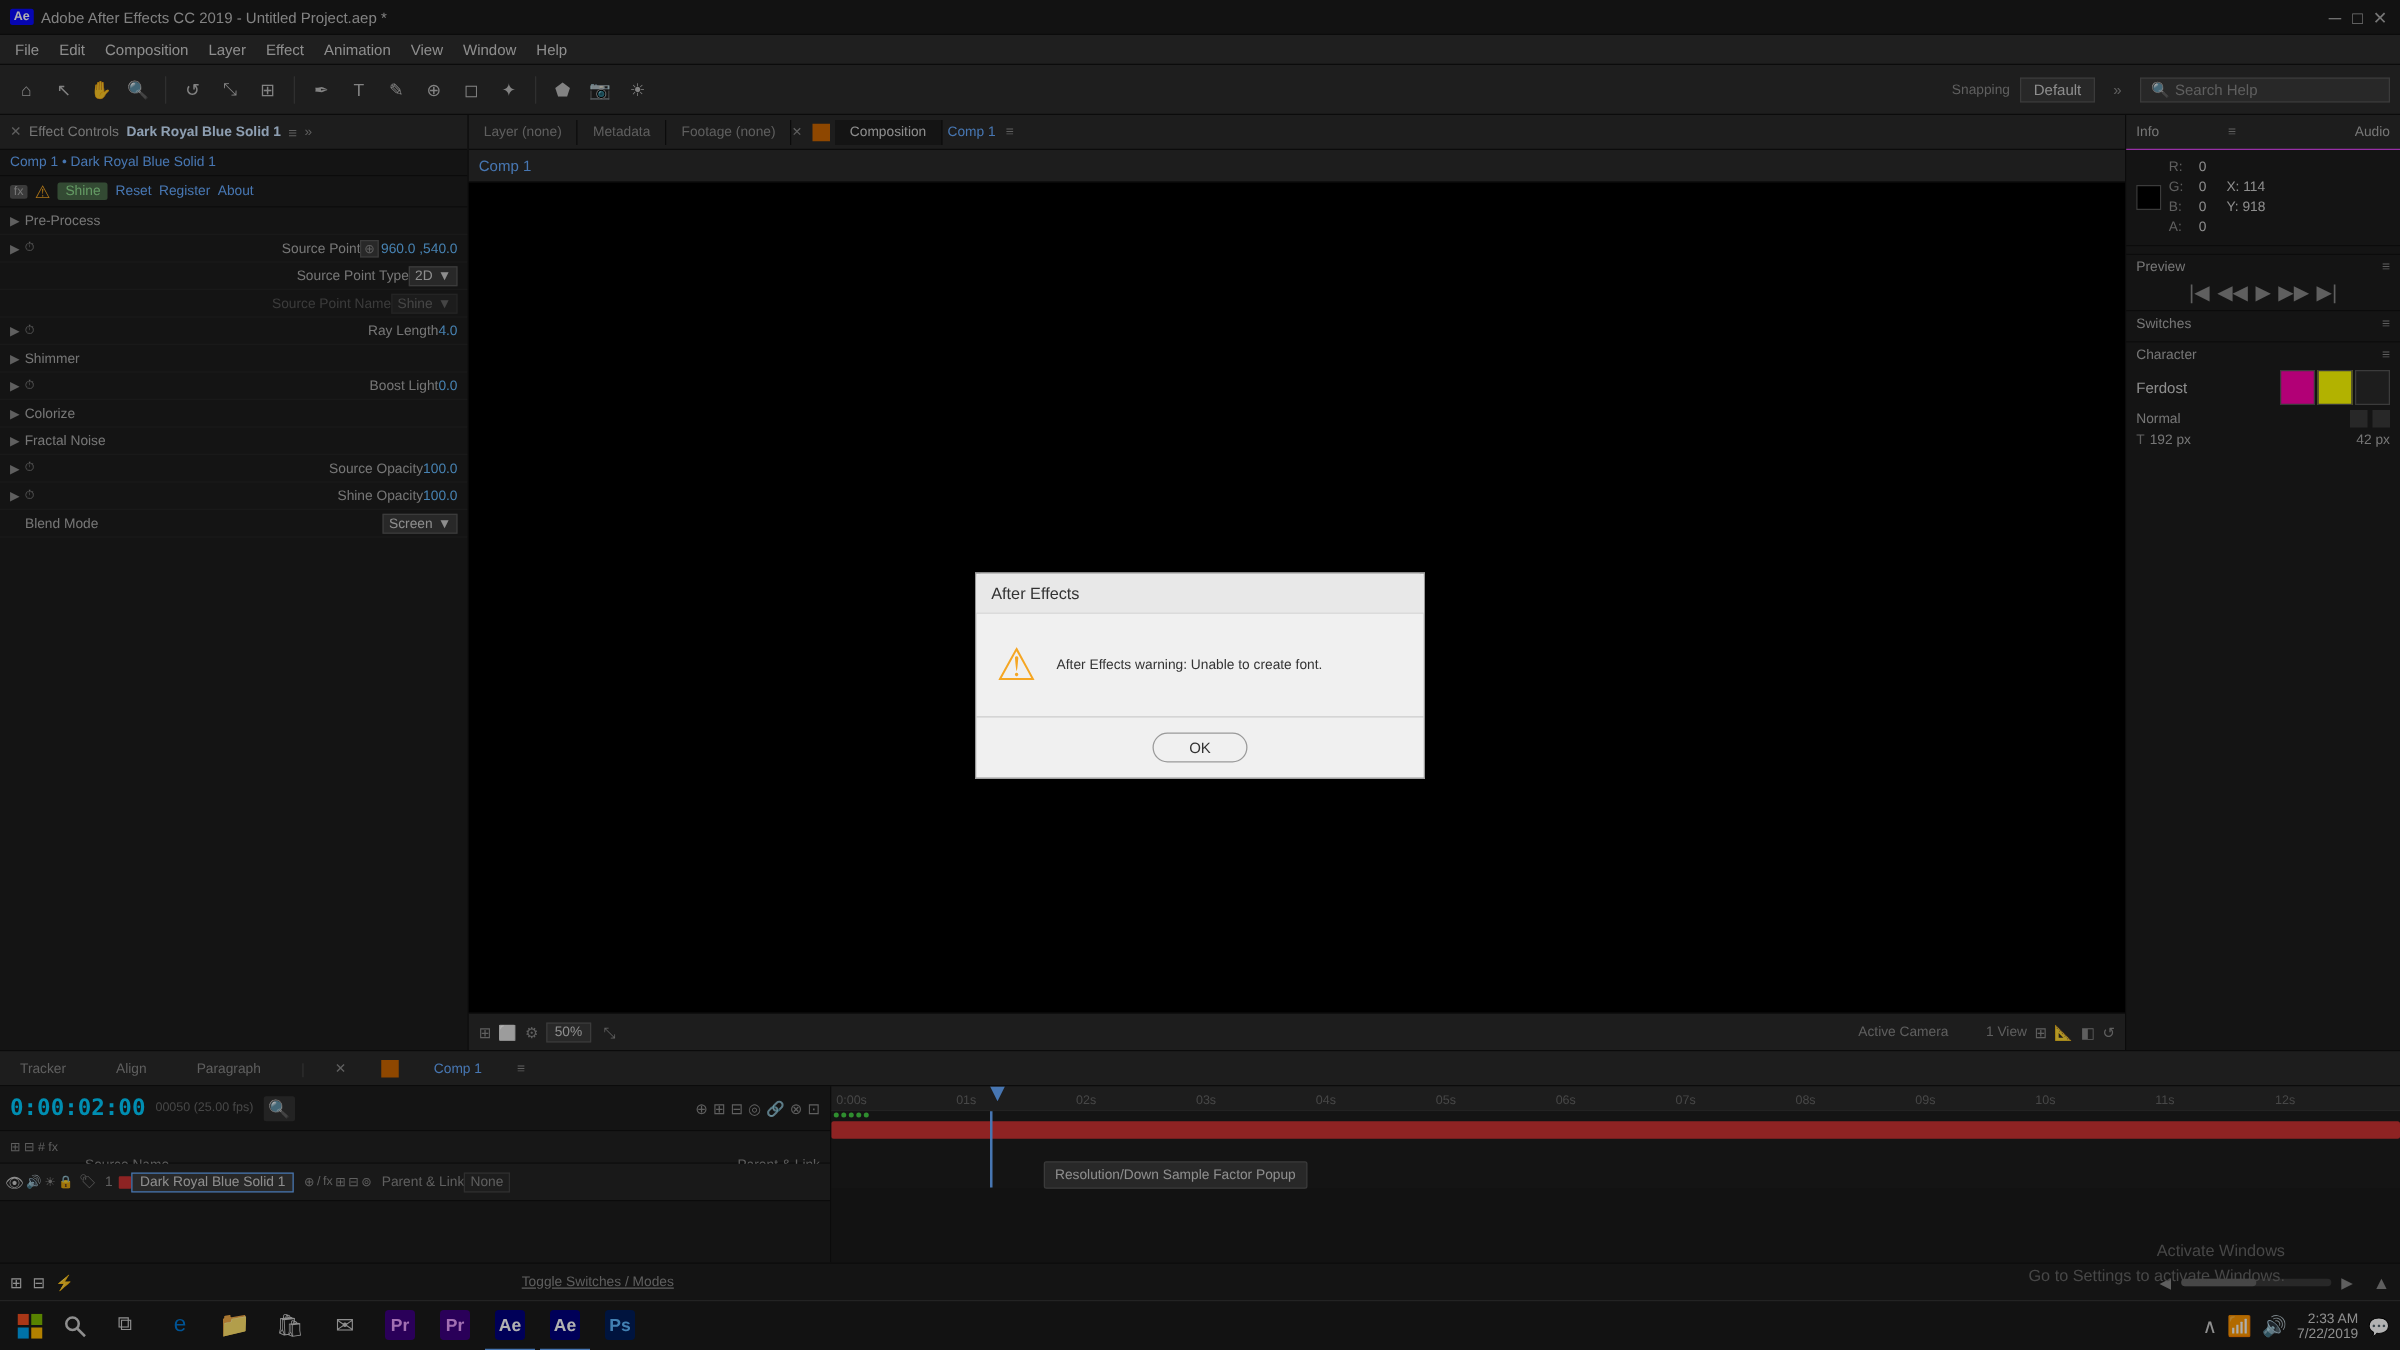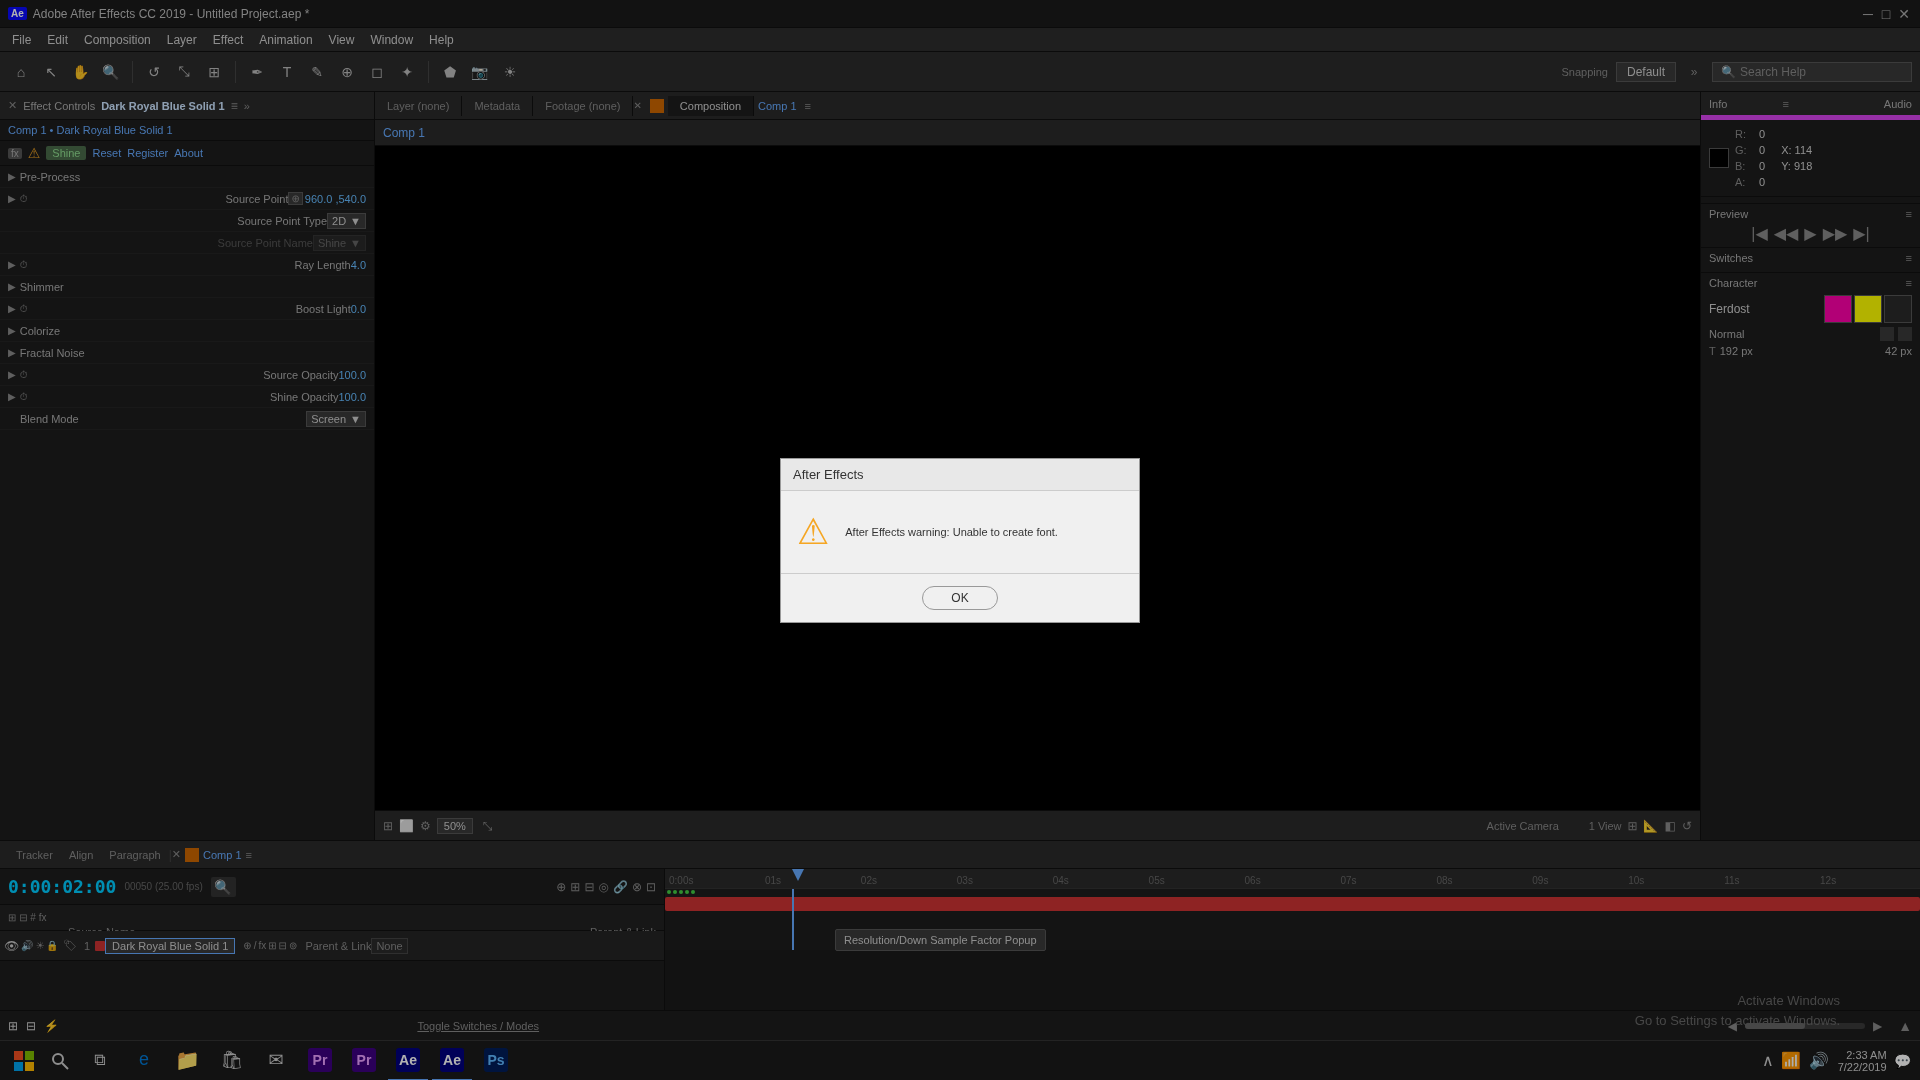--- a/index.html
+++ b/index.html
@@ -66,21 +66,21 @@
 
     #viewer { flex: 1; background: #000; position: relative; display: flex; align-items: center; justify-content: center; }
     #viewer .viewer-bg { width: 740px; height: 230px; background: #000; }
 
     #viewer-toolbar { background: #2a2a2a; height: 30px; display: flex; align-items: center; padding: 0 8px; gap: 6px; border-top: 1px solid #111; }
     #viewer-toolbar .vt-btn { color: #888; font-size: 12px; cursor: pointer; }
     #viewer-toolbar .vt-zoom { color: #ccc; font-size: 11px; background: #3a3a3a; padding: 1px 6px; border: 1px solid #555; }
 
     
     #right-panel { width: 220px; background: #1e1e1e; border-left: 1px solid #111; display: flex; flex-direction: column; }
-    #right-panel .rp-header { background: #2a2a2a; padding: 4px 8px; display: flex; align-items: center; justify-content: space-between; border-bottom: 5px solid #d946ef; height: 28px; }
+    #right-panel .rp-header { background: #2a2a2a; padding: 4px 8px; display: flex; align-items: center; justify-content: space-between; border-bottom: 1px solid #d946ef; height: 28px; }
     #right-panel .rp-title { color: #aaa; font-size: 11px; }
     #right-panel .rp-content { padding: 6px 8px; }
     #right-panel .color-swatch { width: 20px; height: 20px; background: #000; display: inline-block; border: 1px solid #555; vertical-align: middle; }
 
     #info-section { border-bottom: 1px solid #111; padding-bottom: 6px; margin-bottom: 6px; }
     #preview-section { border-top: 1px solid #111; padding: 4px 8px; }
     #preview-section .prev-title { color: #aaa; font-size: 11px; display: flex; justify-content: space-between; margin-bottom: 4px; }
     #preview-section .prev-controls { display: flex; gap: 6px; justify-content: center; }
     #preview-section .prev-btn { color: #888; font-size: 16px; cursor: pointer; }
 
@@ -92,21 +92,21 @@
     .swatch-yellow { background: #ffff00; }
     .swatch-dark { background: #2a2a2a; }
     #char-section .blend-mode-row { display: flex; align-items: center; gap: 4px; margin-top: 4px; color: #aaa; font-size: 11px; }
     #char-section .font-size-row { display: flex; align-items: center; gap: 4px; margin-top: 4px; color: #aaa; font-size: 11px; }
 
     #libs-section { border-top: 1px solid #111; padding: 4px 8px; }
     #libs-section .libs-header { color: #aaa; font-size: 11px; margin-bottom: 4px; }
 
     
     #bottom-area { height: 200px; background: #1a1a1a; border-top: 1px solid #111; display: flex; flex-direction: column; }
-    #timeline-tabs { background: #2a2a2a; height: 28px; display: flex; align-items: center; gap: 0; border-bottom: 1px solid #111; padding: 0 8px; }
+    #timeline-tabs { background: #2a2a2a; height: 28px; display: flex; align-items: center; gap: 24px; border-bottom: 1px solid #111; padding: 0 8px; }
     #timeline-tabs .tt-tab { color: #888; font-size: 11px; cursor: pointer; padding: 2px 8px; }
     #timeline-tabs .tt-sep { color: #444; }
 
     #timeline-main { display: flex; flex: 1; }
     #timeline-left { width: 665px; background: #1e1e1e; border-right: 1px solid #111; display: flex; flex-direction: column; }
     #timeline-controls { padding: 4px 8px; display: flex; align-items: center; gap: 8px; border-bottom: 1px solid #111; height: 36px; }
     #timeline-controls .timecode { color: #00ccff; font-size: 18px; font-weight: bold; font-family: monospace; }
     #timeline-controls .fps { color: #666; font-size: 10px; }
     #timeline-controls .search-icon-btn { color: #888; cursor: pointer; font-size: 14px; background: #333; padding: 2px 4px; border-radius: 2px; }
     #timeline-controls .ctrl-icons { display: flex; gap: 4px; margin-left: auto; }
@@ -591,21 +591,21 @@
     <div id="dialog-body">
       <span class="warning-triangle">⚠</span>
       <span class="dialog-message">After Effects warning: Unable to create font.</span>
     </div>
     <div id="dialog-footer">
       <button class="ok-btn">OK</button>
     </div>
   </div>
 </div>
 
-<div style="position:fixed; bottom:50px; right:80px; color:#666; font-size:13px; text-align:right; line-height:1.5; pointer-events:none;">
+<div style="position:fixed; bottom:50px; right:92px; color:#666; font-size:13px; text-align:right; line-height:1.5; pointer-events:none;">
   <div>Activate Windows</div>
   <div>Go to Settings to activate Windows.</div>
 </div>
 
 <div id="taskbar">
 
   <div class="tb-start">
     <svg width="20" height="20" viewBox="0 0 20 20">
       <rect x="0" y="0" width="9" height="9" fill="#f25022"></rect>
       <rect x="11" y="0" width="9" height="9" fill="#7fba00"></rect>

